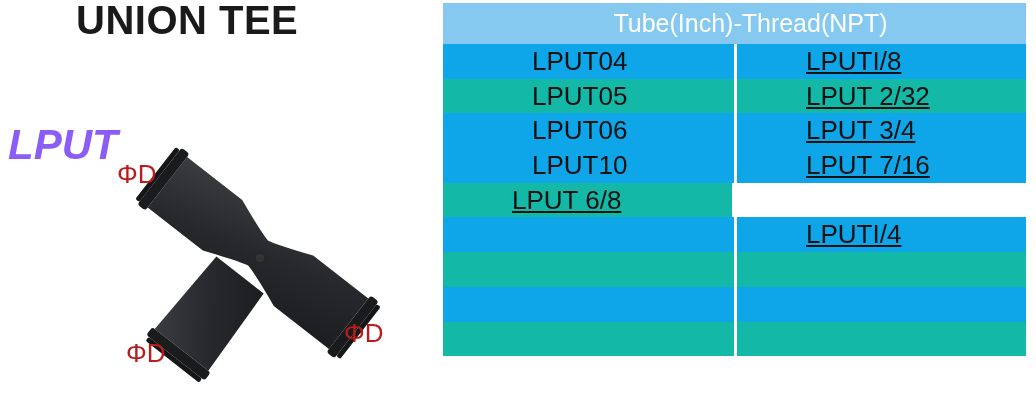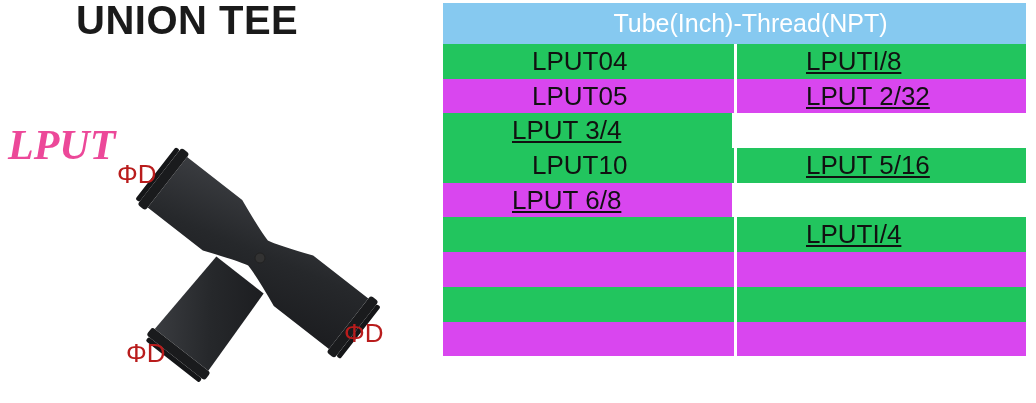--- a/index.html
+++ b/index.html
@@ -1,28 +1,28 @@
 <!DOCTYPE html>
 <html><head>
 <meta charset="utf-8">
 <style>
   html, body { margin:0; padding:0; background:#fff; }
   body { width:1036px; height:403px; position:relative; overflow:hidden; font-family:"Liberation Sans", sans-serif; }
   .title { position:absolute; left:76px; top:-2px; font-size:40px; font-weight:bold; color:#1a1a1a; letter-spacing:0.5px; font-family:"Liberation Sans", sans-serif; }
-  .model { position:absolute; left:8px; top:121px; font-size:42px; font-weight:bold; font-style:italic; color:#ec4899; font-family:Liberation Serif, serif; }
+  .model { position:absolute; left:8px; top:121px; font-size:42px; font-weight:bold; font-style:italic; color:#8b5cf6; font-family:Liberation Sans, sans-serif; }
   .phi { position:absolute; font-size:26px; color:#b91c1c; font-family:"Liberation Sans", sans-serif; }
   .fitting { position:absolute; left:110px; top:125px; width:310px; height:270px; }
   .table { position:absolute; left:443px; top:3px; width:583px; }
   .thead { height:41px; background:#86c9f0; color:#fff; font-size:25px; text-align:center; line-height:41px; font-family:"Liberation Sans", sans-serif;padding-left:32px; }
   .row { display:flex; height:34.7px; }
   .cell { flex:0 0 auto; height:100%; font-size:26px; color:#111; line-height:34px; font-family:"Liberation Sans", sans-serif; box-sizing:border-box; }
   .c1 { width:291px; padding-left:89px; margin-right:3px; }
   .c2 { width:289px; padding-left:69px;text-decoration:underline; }
-  .row.alt .cell { background:#d946ef; }
-  .row .cell { background:#22c55e; }
+  .row.alt .cell { background:#14b8a6; }
+  .row .cell { background:#0ea5e9; }
 </style>
 </head>
 <body>
 
 <div class="title">UNION TEE</div>
 <div class="model">LPUT</div>
 
 <svg class="fitting" viewBox="0 0 310 270">
   <defs>
     <linearGradient id="g1" x1="0" y1="0" x2="1" y2="1">
@@ -56,25 +56,26 @@
   <div class="thead">Tube(Inch)-Thread(NPT)</div>
   <div class="row">
     <div class="cell c1">LPUT04</div>
     <div class="cell c2">LPUTI/8</div>
   </div>
   <div class="row alt">
     <div class="cell c1">LPUT05</div>
     <div class="cell c2">LPUT 2/32</div>
   </div>
   <div class="row">
+    <div class="cell c1">LPUT06</div>
     <div class="cell c2">LPUT 3/4</div>
   </div>
   <div class="row">
     <div class="cell c1">LPUT10</div>
-    <div class="cell c2">LPUT 5/16</div>
+    <div class="cell c2">LPUT 7/16</div>
   </div>
   <div class="row alt">
     <div class="cell c2">LPUT 6/8</div>
   </div>
   <div class="row">
     <div class="cell c1"></div>
     <div class="cell c2">LPUTI/4</div>
   </div>
   <div class="row alt">
     <div class="cell c1"></div>

